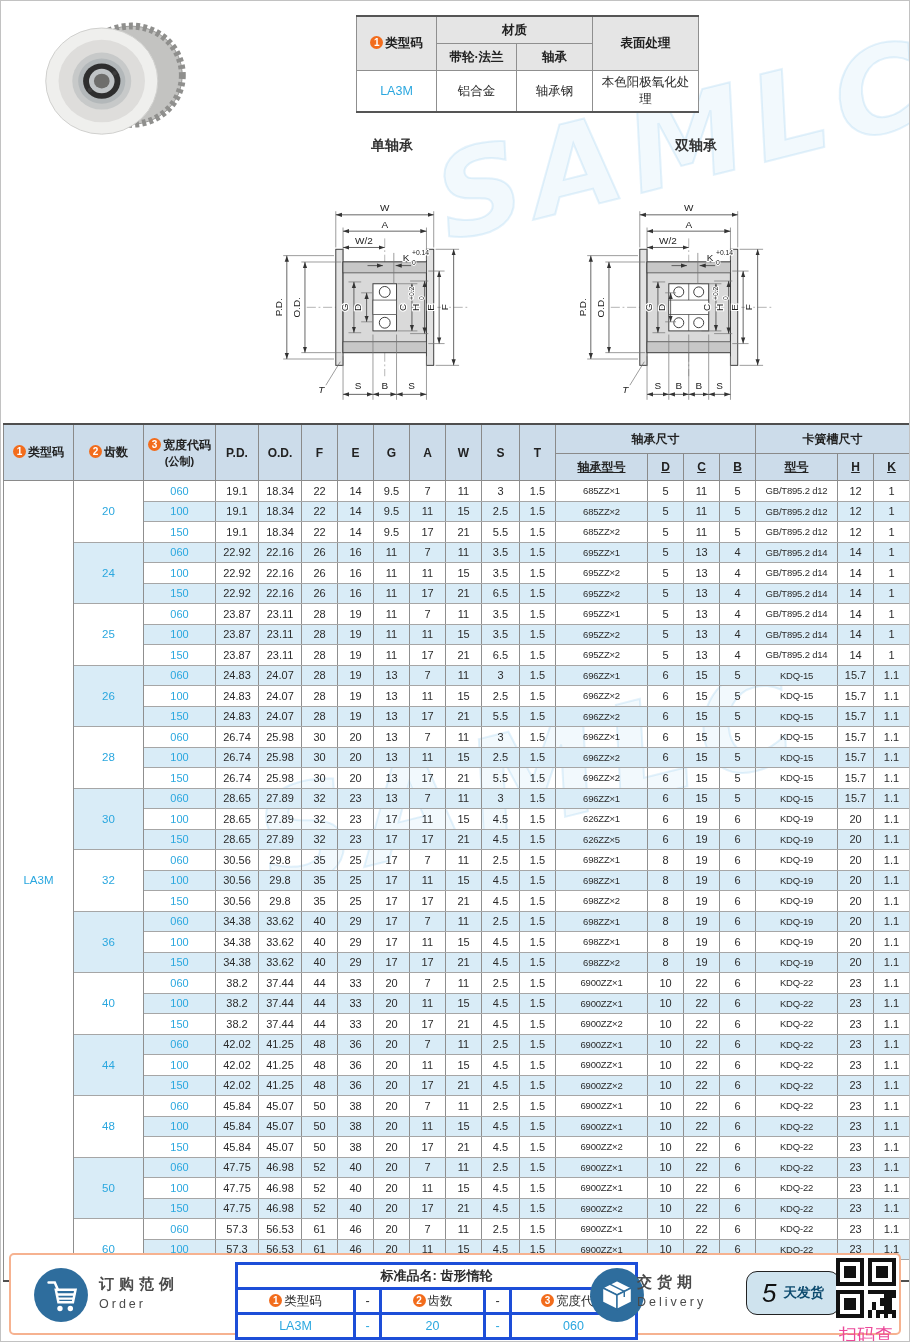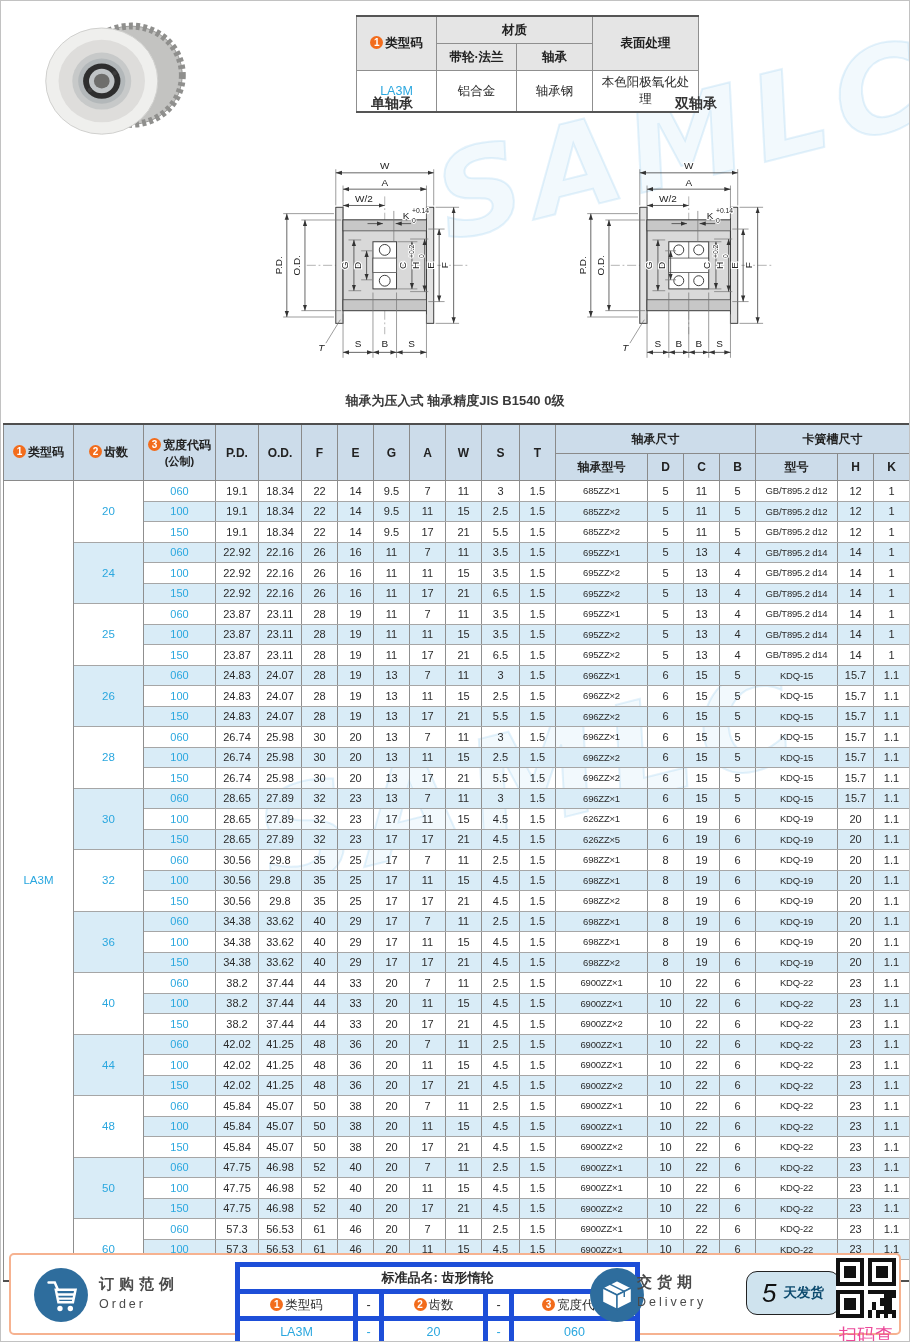--- a/index.html
+++ b/index.html
@@ -21,21 +21,21 @@
   .spec-table th{background:#e5e5e5;font-weight:600;color:#222;}
   .spec-table td{background:#fff;}
   .cyan{color:#2aa7df;}
 
   .numc{display:inline-block;width:13px;height:13px;border-radius:50%;background:#f26c1c;color:#fff;
         font-size:10px;line-height:13px;text-align:center;font-weight:700;margin-right:2px;vertical-align:1px;}
 
   
   .diagram{position:absolute;top:94px;width:238px;height:296px;z-index:1;}
   #diagL{left:272px;} #diagR{left:576px;}
-  .diagram .dtitle{text-align:center;font-size:14px;font-weight:700;color:#333;height:18px;}
+  .diagram .dtitle{text-align:center;font-size:14px;font-weight:700;color:#333;height:18px;margin-top:42px;}
   .diagram svg{width:100%;height:272px;display:block;}
   .ext{stroke:#777;stroke-width:0.8;fill:none;}
   .dim{stroke:#444;stroke-width:0.9;fill:none;}
   .cl{stroke:#999;stroke-width:0.8;stroke-dasharray:10 3 2 3;fill:none;}
   .flange{fill:#e2e2e2;stroke:#3f3f3f;stroke-width:1.1;}
   .pbody{fill:#d9d9d9;stroke:#3f3f3f;stroke-width:1.2;}
   .rim{fill:#c7c7c7;stroke:#3f3f3f;stroke-width:0.8;}
   .brg{fill:#fff;stroke:#3f3f3f;stroke-width:1.1;}
   .ball{fill:#fff;stroke:#3f3f3f;stroke-width:1.1;}
   .bore{fill:#fff;stroke:#3f3f3f;stroke-width:0.8;}
@@ -43,39 +43,39 @@
   text.dl{font-size:11px;fill:#222;paint-order:stroke;stroke:#fff;stroke-width:2.5px;font-family:"Liberation Sans",sans-serif;}
   text.dls{font-size:7.5px;fill:#222;paint-order:stroke;stroke:#fff;stroke-width:2px;font-family:"Liberation Sans",sans-serif;}
   text.dlt{font-style:italic;}
   .note{position:absolute;left:0;right:0;top:391px;text-align:center;font-size:13px;font-weight:600;color:#3a3a3a;z-index:1;}
 
   
   .main-table{position:absolute;left:2px;top:422px;width:906px;border-collapse:collapse;table-layout:fixed;z-index:1;
               border-top:2.5px solid #4f4f4f;border-bottom:2.5px solid #4f4f4f;}
   .main-table th{background:#ccdcea;border:1px solid #8a8a8a;font-size:12px;font-weight:600;color:#222;padding:1px 0;}
   .main-table thead tr:first-child th{height:26px;}
-  .main-table thead tr:last-child th{height:24px;}
+  .main-table thead tr:last-child th{height:24px;text-decoration:underline;}
   .main-table td{border:1px solid #a6a6a6;border-left:1px solid #8f8f8f;border-right:1px solid #8f8f8f;
                  text-align:center;font-size:11px;height:19.5px;padding:0;white-space:nowrap;}
   .main-table tr.alt td{background:#d9ecf7;}
   .main-table tr.gstart td{border-top:1px solid #606060;}
   .main-table td.typecode-cell,.main-table td.teeth-cell{background:#fff;color:#2aa7df;font-size:11.5px;}
   .main-table td.wcode{color:#2aa7df;}
   .main-table td.model{font-size:9.5px;letter-spacing:-0.2px;}
   .wsub{font-size:11px;font-weight:600;}
 
   
   .footer{position:absolute;left:8px;top:1252px;width:892px;height:82px;border:2px solid #f6b290;border-radius:5px;
           background:#fff;z-index:1;box-sizing:border-box;}
   .icon-circle{position:absolute;width:56px;height:56px;}
   .order-text,.delivery-text{position:absolute;color:#4a4a4a;}
   .order-text div:first-child,.delivery-text div:first-child{font-size:15px;letter-spacing:5px;font-weight:600;}
   .order-text div.en,.delivery-text div.en{font-size:12.5px;letter-spacing:3px;margin-top:3px;}
   .example-table{position:absolute;left:224px;top:7px;border-collapse:collapse;table-layout:fixed;background:#fff;}
-  .example-table td{border:5px solid #1d4ed8;text-align:center;font-size:12.5px;height:20px;padding:1px 2px;}
+  .example-table td{border:3px solid #1d4ed8;text-align:center;font-size:12.5px;height:20px;padding:1px 2px;}
   .example-table .ex-title td{font-weight:700;font-size:13px;}
   .example-table .ex-val td{color:#2aa7df;}
   .delivery-box{position:absolute;left:735px;top:16px;width:94px;height:44px;background:#cfe3ee;border:1.5px solid #222;
                 border-radius:11px;display:flex;align-items:center;justify-content:center;gap:7px;box-sizing:border-box;}
   .delivery-box .five{font-size:26px;font-style:italic;color:#111;line-height:1;}
   .delivery-box .unit{font-size:13.5px;font-weight:600;color:#0c4a6e;}
   .qr-block{position:absolute;left:824px;top:3px;width:62px;text-align:center;}
   .qr-block .cap{font-size:18px;color:#ec4899;margin-top:1px;}
 </style>
 </head>
@@ -305,21 +305,20 @@
           <text class="dl" text-anchor="middle" x="88" y="258">S</text>
           <line x1="100" y1="264" x2="122" y2="264" class="dim" marker-start="url(#asR)" marker-end="url(#aeR)"></line>
           <text class="dl" text-anchor="middle" x="111" y="258">B</text>
           <line x1="122" y1="264" x2="144" y2="264" class="dim" marker-start="url(#asR)" marker-end="url(#aeR)"></line>
           <text class="dl" text-anchor="middle" x="133" y="258">B</text>
           <line x1="144" y1="264" x2="168" y2="264" class="dim" marker-start="url(#asR)" marker-end="url(#aeR)"></line>
           <text class="dl" text-anchor="middle" x="156" y="258">S</text>
     </svg>
       </div>
   </div>
-  <div class="note">轴承为压入式 轴承精度JIS B1540 0级</div>
 
   <table class="main-table">
     <colgroup>
       <col style="width:70px">
         <col style="width:70px">
         <col style="width:72px">
       <col style="width:43px">
         <col style="width:43px">
         <col style="width:36px">
         <col style="width:36px">

